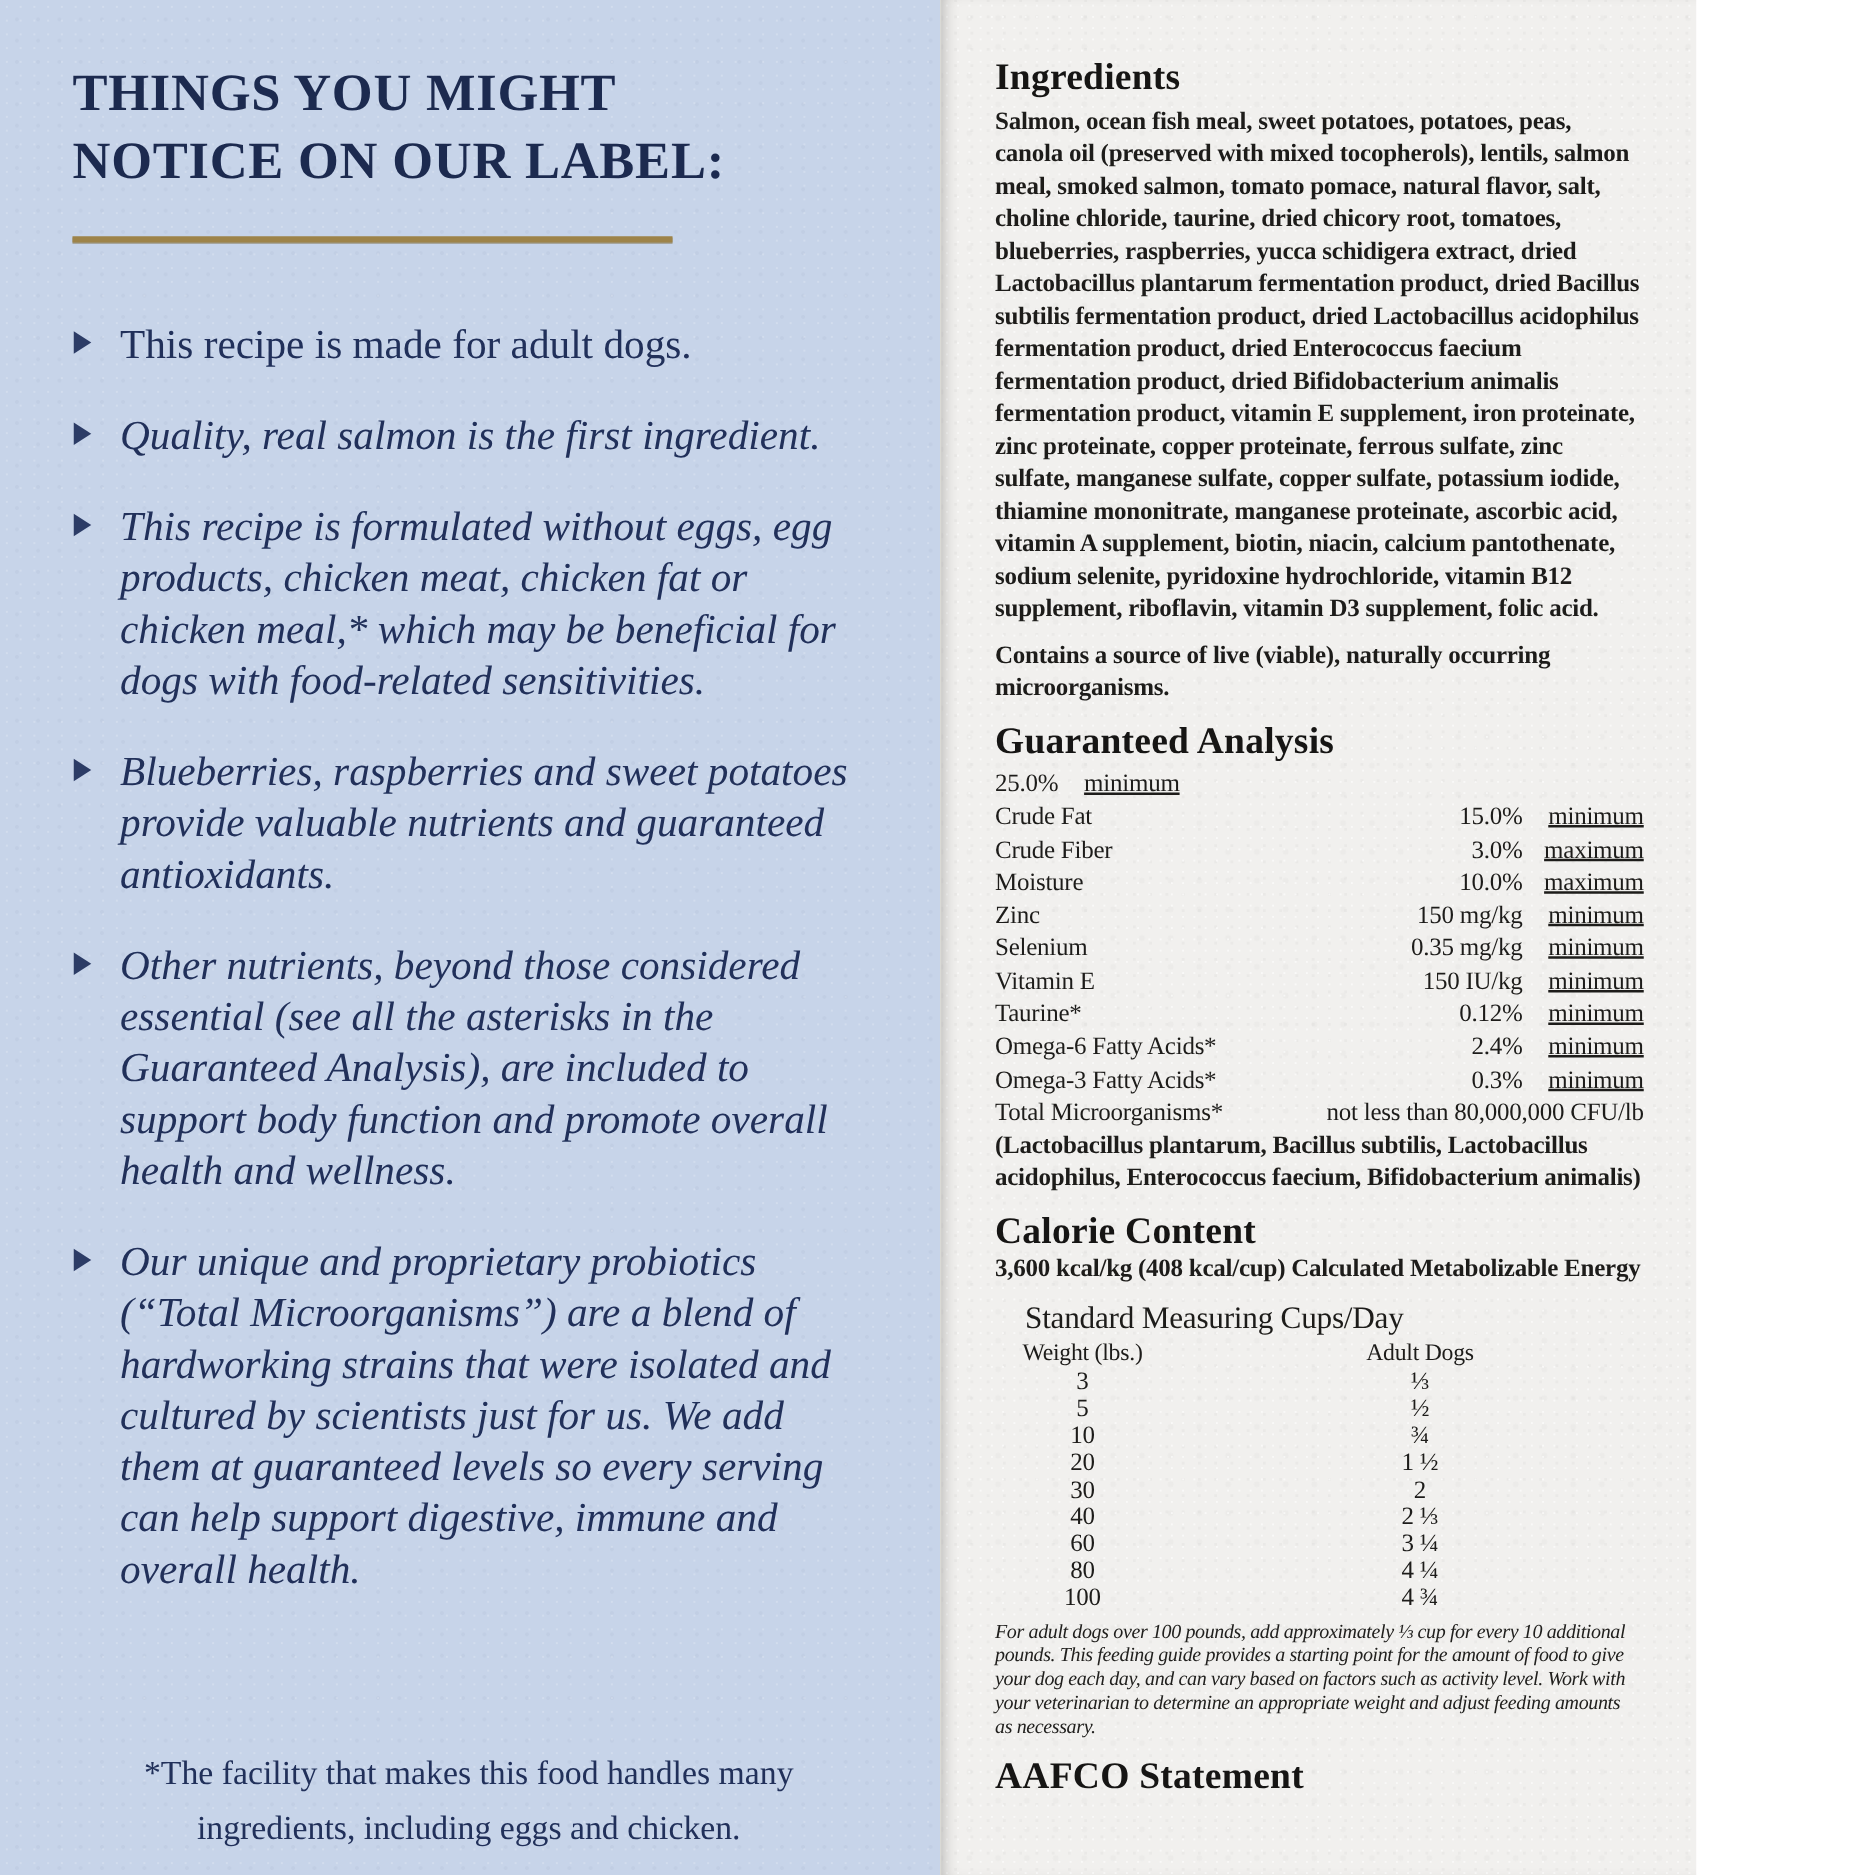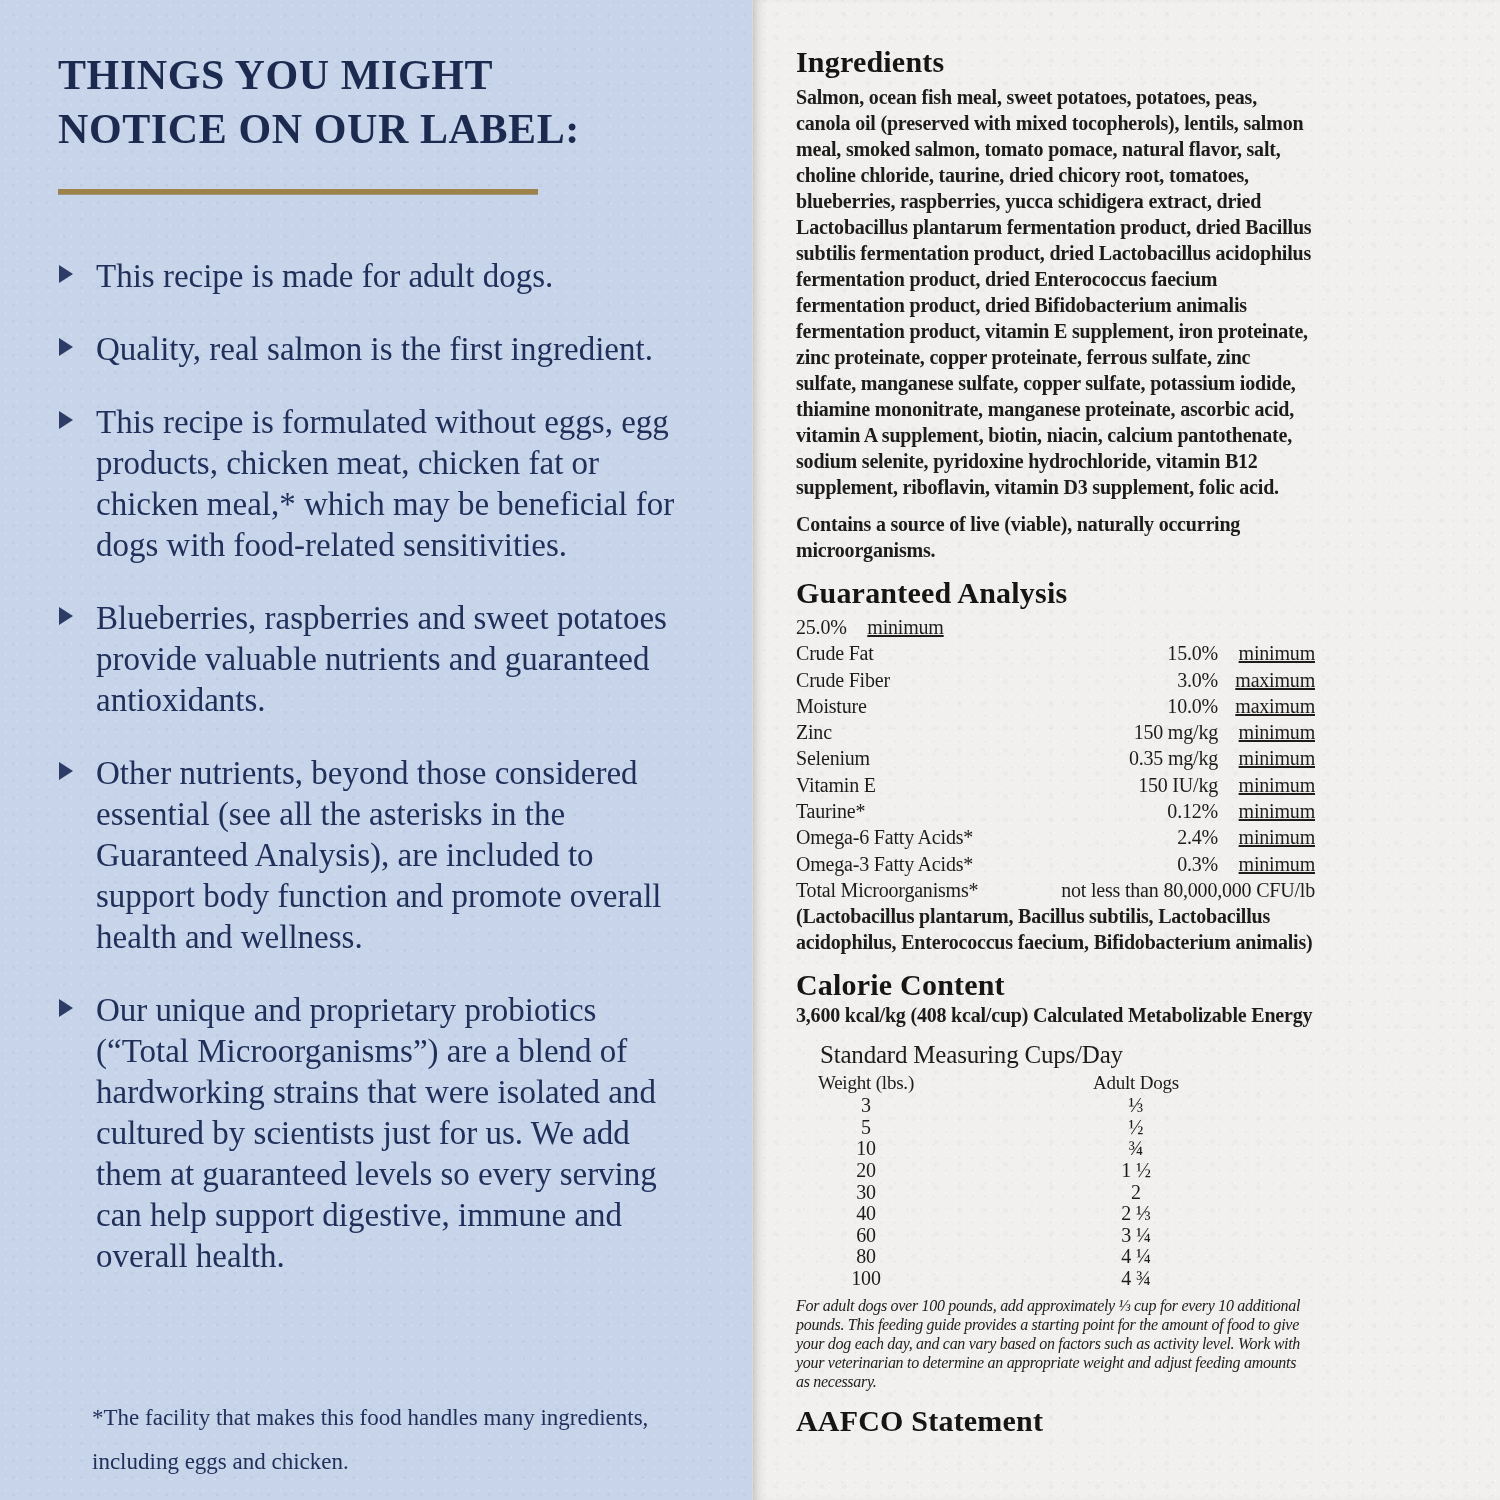--- a/index.html
+++ b/index.html
@@ -1,19 +1,19 @@
 <!DOCTYPE html>
 <html><head>
 <meta charset="utf-8">
 <style>
   * { margin:0; padding:0; box-sizing:border-box; }
   html,body { width:1500px; }
   body { font-family:"Liberation Serif", serif; }
 
-  .label { position:relative; width:1500px; height:1500px; display:flex; overflow:hidden; }
+  .label { position:relative; width:1357px; height:1500px; display:flex; overflow:hidden; }
 
   
   .panel-left {
     position:relative; width:752px; height:1500px; flex:0 0 752px;
     background:#c7d4e9;
     background-image:
       radial-gradient(rgba(255,255,255,0.20) 12%, transparent 14%),
       radial-gradient(rgba(28,42,79,0.035) 12%, transparent 14%);
     background-size:11px 11px, 17px 17px;
     background-position:0 0, 5px 7px;
@@ -27,30 +27,30 @@
   .left-heading span { display:block; }
   .gold-rule {
     margin-top:33px; width:480px; height:5px; background:#9d8349;
     box-shadow:0 1px 0 rgba(120,98,48,0.55);
   }
   ul.bullets { margin-top:62px; list-style:none; width:628px; }
   li.bullet {
     position:relative; padding-left:38px; font-size:33px; line-height:41px;
     color:#21305a;
   }
-  li.bullet + li.bullet { margin-top:32px; }
+  li.bullet + li.bullet { margin-top:32px;font-style:italic; }
   .tri {
     position:absolute; left:1px; top:9px; width:0; height:0;
     border-left:14px solid #2c3c66;
     border-top:9px solid transparent;
     border-bottom:9px solid transparent;
   }
   .footnote {
     position:absolute; left:92px; bottom:16px; width:566px;
-    font-size:23px; line-height:44px; color:#21305a;
+    font-size:27px; line-height:44px; color:#21305a;text-align:center;
   }
 
   
   .panel-right {
     position:relative; width:748px; height:1500px; flex:0 0 748px;
     background-color:#f1f0ee;
     background-image:
       radial-gradient(rgba(255,255,255,0.6) 14%, transparent 16%),
       radial-gradient(rgba(0,0,0,0.028) 13%, transparent 15%),
       radial-gradient(rgba(0,0,0,0.018) 14%, transparent 16%);

